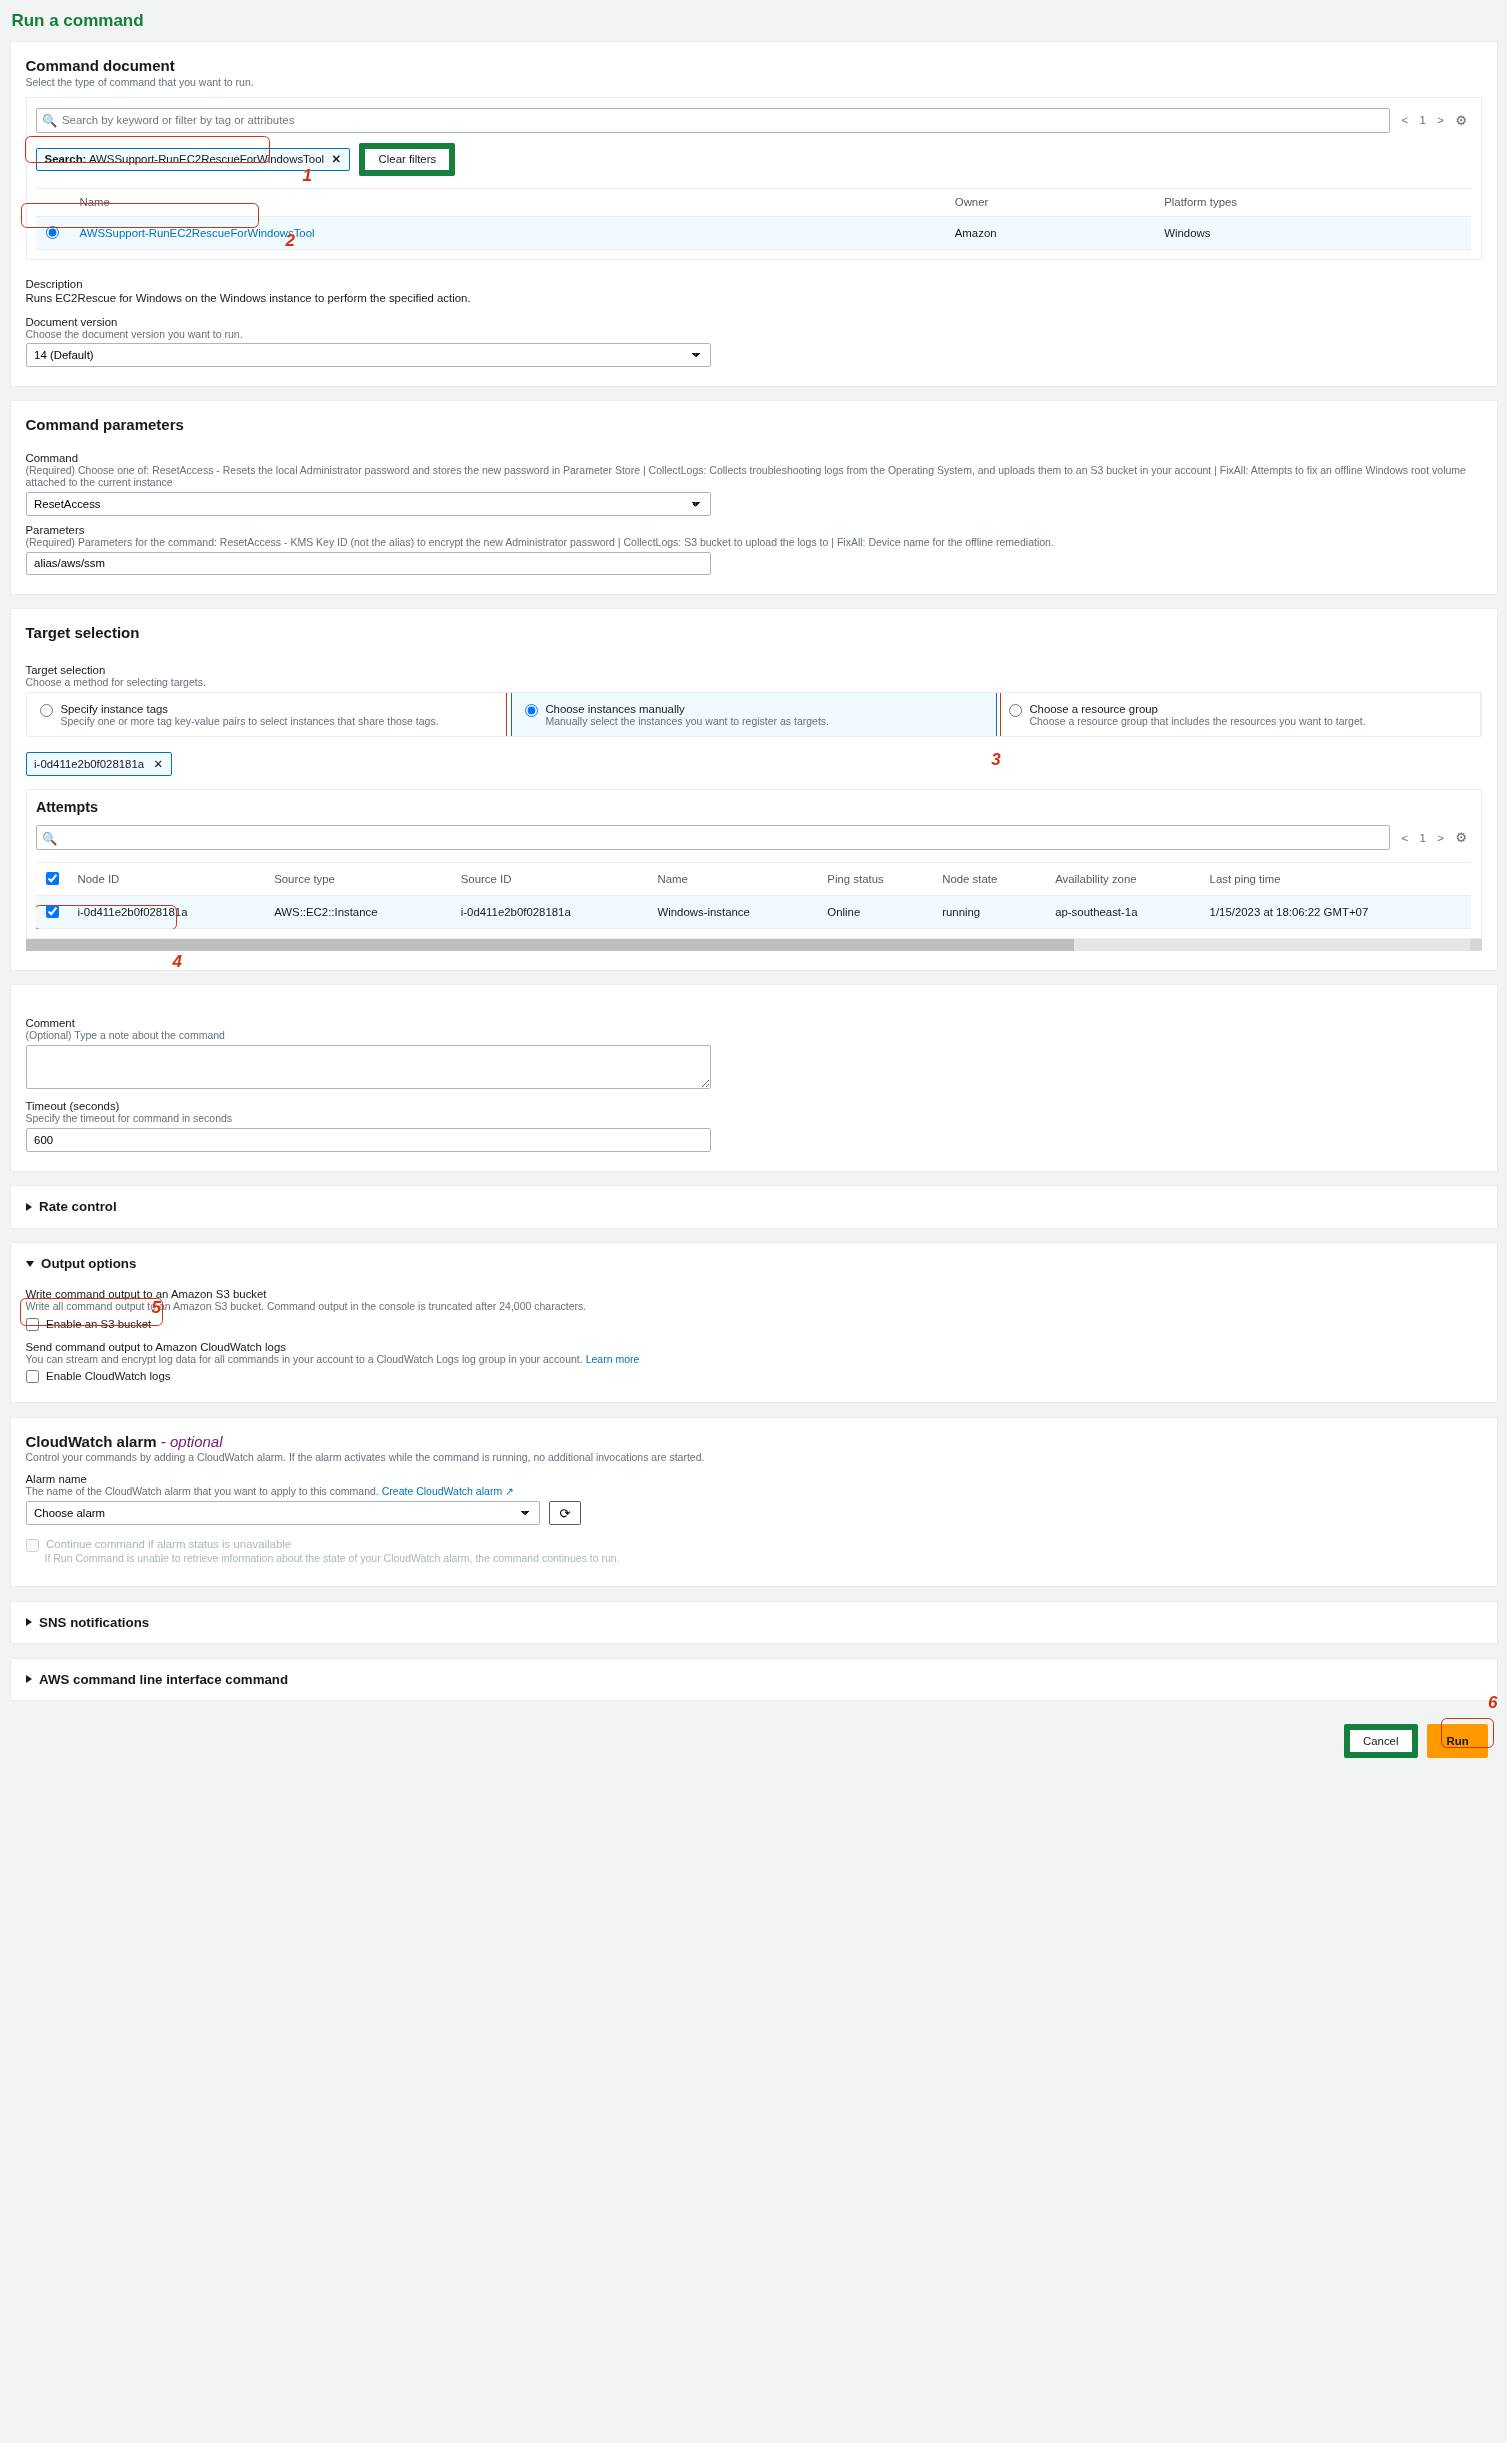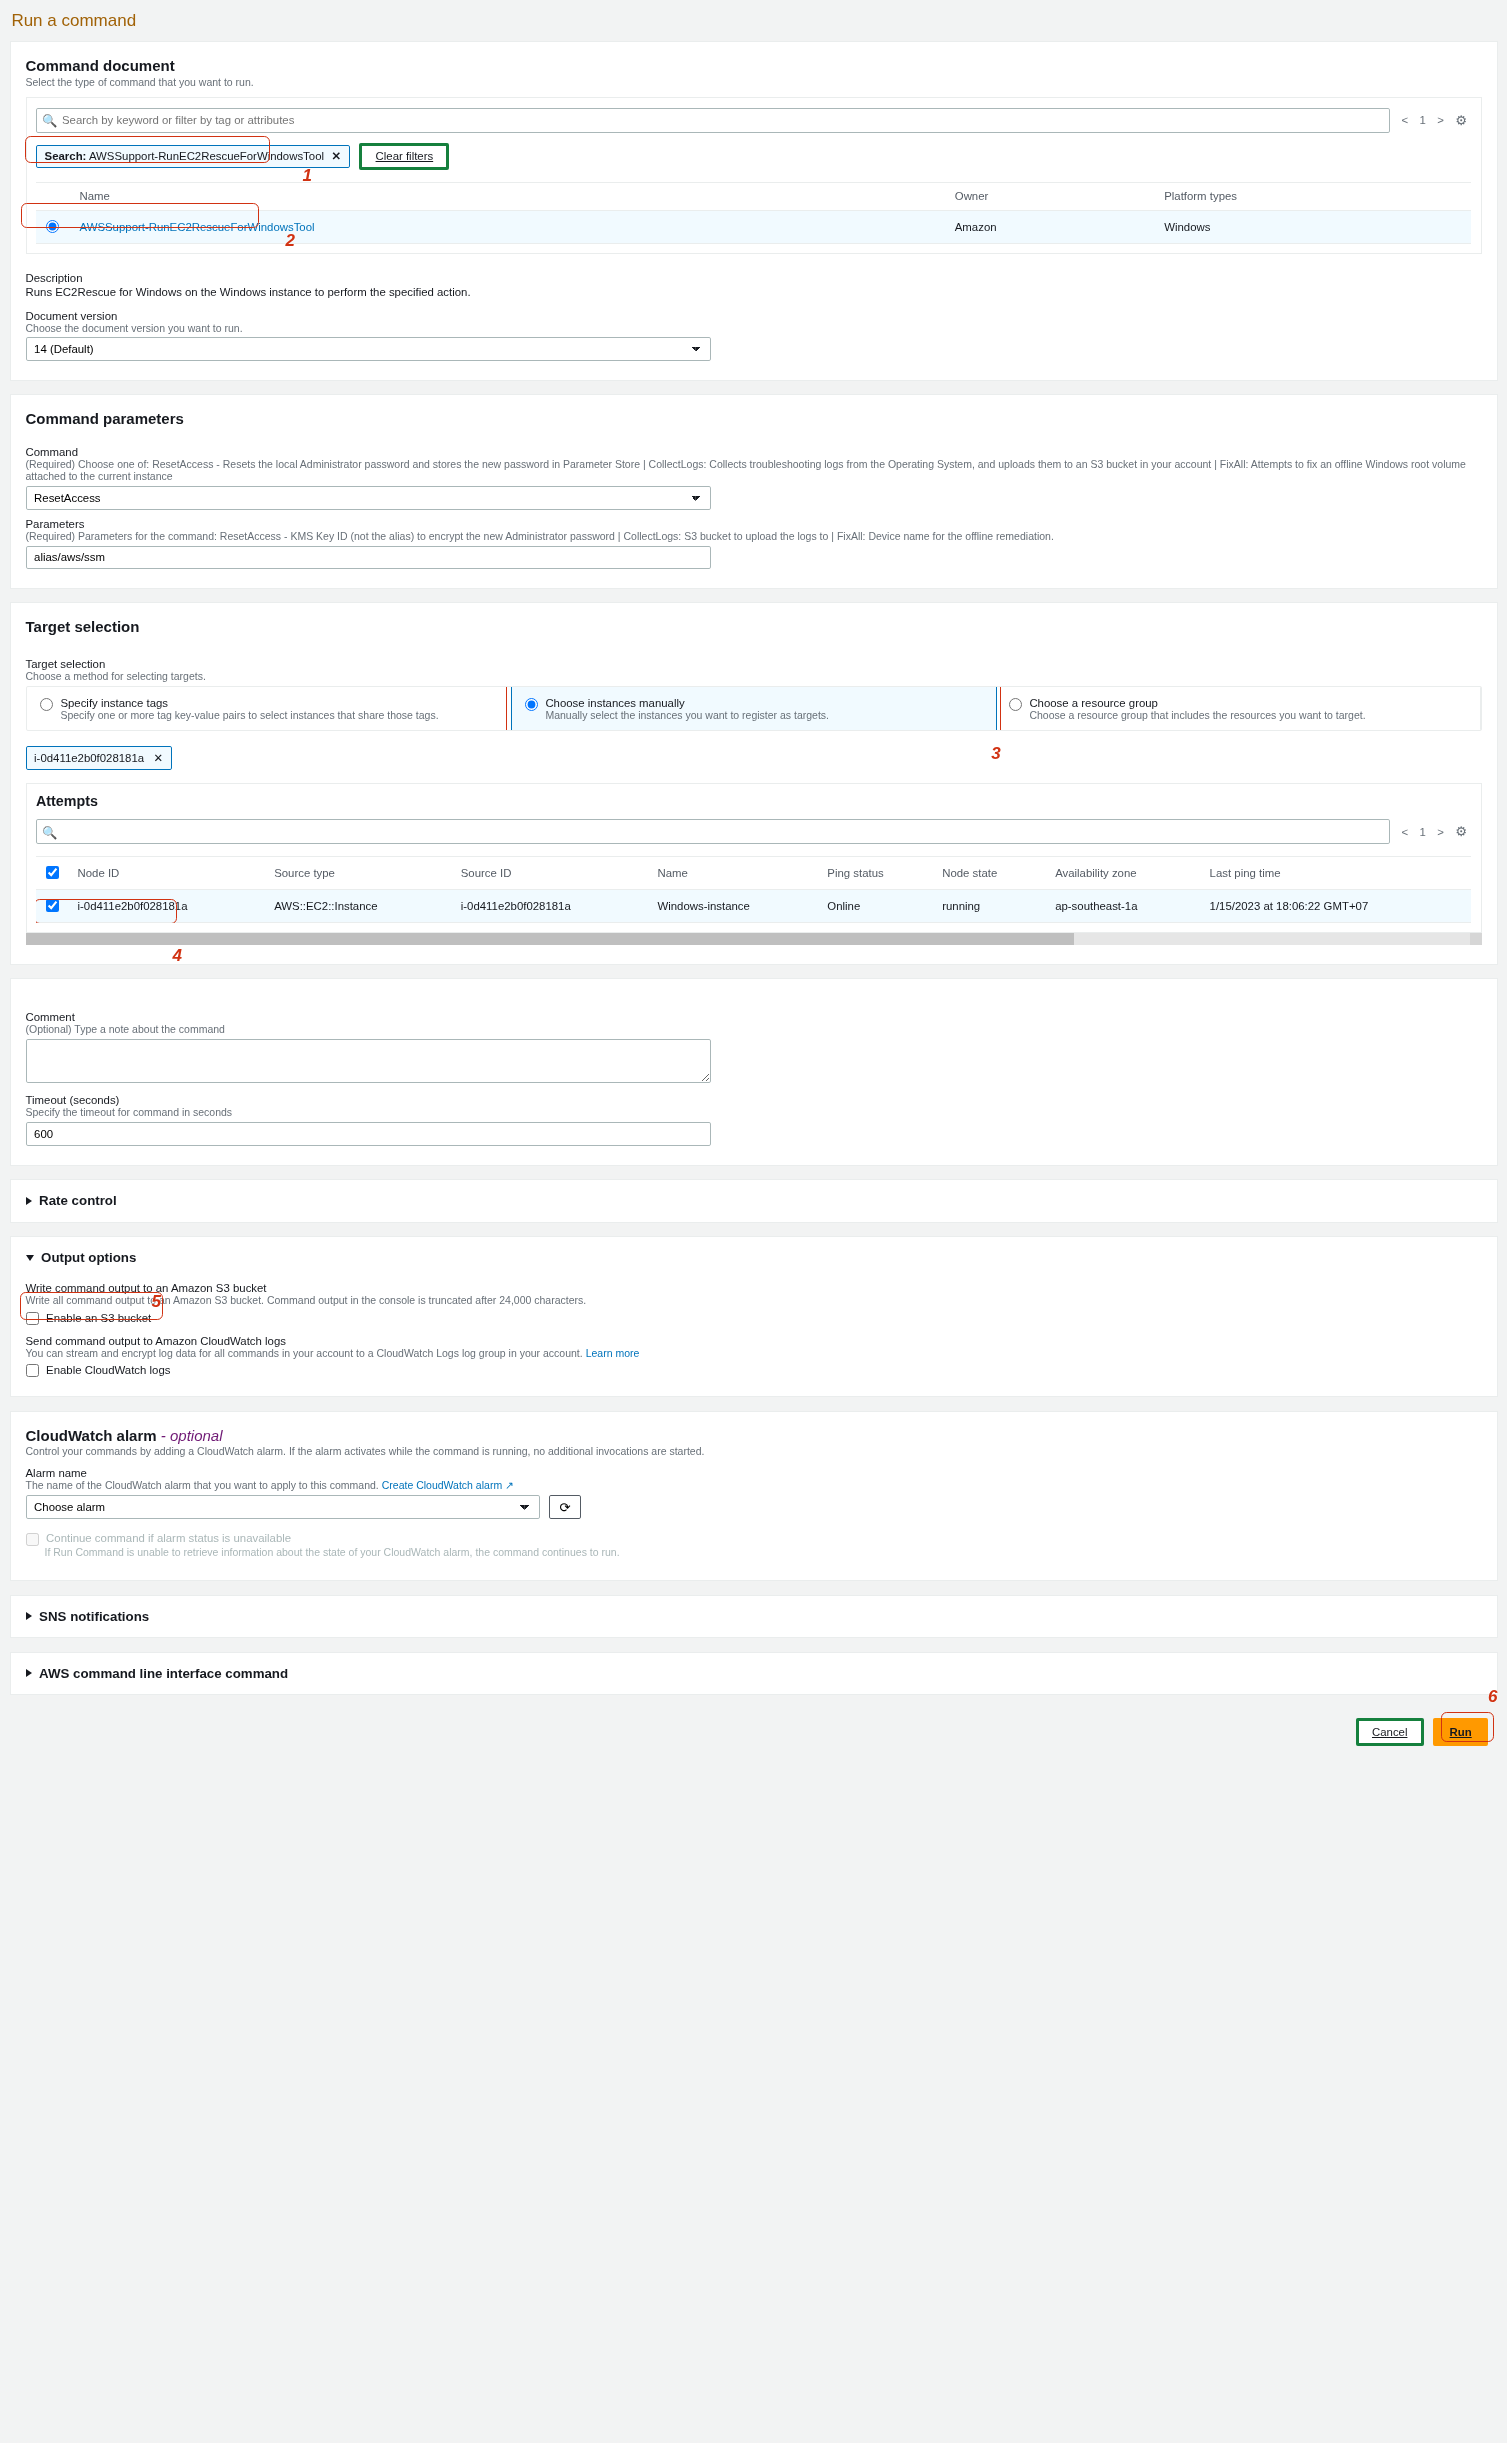--- a/index.html
+++ b/index.html
@@ -1,36 +1,36 @@
 <!DOCTYPE html>
 <html style="font-size:15px"><head>
 <meta charset="utf-8">
 <style>
 * { box-sizing: border-box; margin: 0; padding: 0; }
 body { font-family: "Amazon Ember", "Helvetica Neue", Arial, sans-serif; font-size: 11.4px; color: #16191f; background: #f2f3f3; padding: 0; }
 .page { background: #f2f3f3; padding: 7.6px 9.5px 57px 9.5px; }
-h1.page-title { font-size: 17px; font-weight: 400; color: #a16207; margin: 3.8px 0 9.5px 1.9px; }
+h1.page-title { font-size: 17px; font-weight: 700; color: #15803d; margin: 3.8px 0 9.5px 1.9px; }
 .panel { background: #fff; border: 1px solid #eaeded; margin-bottom: 13.3px; }
 .panel-inner { padding: 15px 15px 19px 15px; }
 .panel h2 { font-size: 15px; font-weight: 700; margin-bottom: 1.9px; }
 .panel h2 .optional { font-style: italic; font-weight: 400; color: #701a75; }
 .sub { font-size: 10.5px; color: #687078; margin-bottom: 9.5px; }
 .inner-card { border: 1px solid #eaeded; padding: 9.5px; }
 .search-row { display: flex; align-items: center; gap: 7.6px; }
 .search-input-wrap { position: relative; flex: 1; }
 .search-input-wrap input { width: 100%; padding: 5.7px 7.6px 5.7px 25px; border: 1px solid #aab7b8; border-radius: 1.9px; font-size: 11.4px; }
 .search-icon { position: absolute; left: 6.7px; top: 50%; transform: translateY(-50%); color: #687078; font-size: 12.4px; }
 .pager { display: flex; align-items: center; gap: 3.8px; color: #687078; }
 .pager span, .pager .gear { padding: 1.9px 3.8px; }
 .pager .gear { font-size: 13.3px; }
 .chip-row { display: flex; align-items: center; gap: 9.5px; margin-top: 9.5px; }
 .chip { display: inline-flex; align-items: center; gap: 7.6px; border: 1px solid #0073bb; background: #f1faff; padding: 3.8px 7.6px; border-radius: 1.9px; font-size: 11.4px; color: #16191f; }
 .chip .x { color: #16191f; cursor: pointer; font-weight: bold; }
 .chip-instance { border: 1px solid #0073bb; background: #f1faff; padding: 3.8px 7.6px; display: inline-flex; gap: 9.5px; align-items: center; border-radius: 1.9px; }
-.btn { border: 3px solid #15803d; background: #fff; padding: 4.8px 13.3px; border-radius: 1.9px; font-size: 11.4px; cursor: pointer; color: #16191f; text-decoration: underline; }
+.btn { border: 6px solid #15803d; background: #fff; padding: 4.8px 13.3px; border-radius: 1.9px; font-size: 11.4px; cursor: pointer; color: #16191f; }
 .btn-primary { background: #ff9900; border-color: #ff9900; color: #16191f; font-weight: 700; }
 .table { width: 100%; border-collapse: collapse; margin-top: 11.4px; font-size: 11.4px; }
 .table th { text-align: left; font-weight: 400; color: #545b64; padding: 7.6px 9.5px; border-bottom: 1px solid #eaeded; border-top: 1px solid #eaeded; }
 .table td { padding: 7.6px 9.5px; border-bottom: 1px solid #eaeded; }
 .table tr.selected-row { background: #f1faff; border-top: 1px solid #0073bb; border-bottom: 1px solid #0073bb; }
 .link { color: #0073bb; text-decoration: none; }
 .field-label { font-size: 11.4px; color: #16191f; margin-top: 7.6px; }
 .field-sub { font-size: 10.5px; color: #687078; margin-bottom: 3.8px; }
 .select, .text-input, textarea { width: 100%; border: 1px solid #aab7b8; border-radius: 1.9px; padding: 4.8px 7.6px; font-size: 11.4px; font-family: inherit; background: #fff; }
 .select { appearance: none; background-image: linear-gradient(45deg, transparent 50%, #16191f 50%), linear-gradient(-45deg, transparent 50%, #16191f 50%); background-position: calc(100% - 13.3px) 50%, calc(100% - 8.6px) 50%; background-size: 4.8px 4.8px; background-repeat: no-repeat; padding-right: 23px; }

